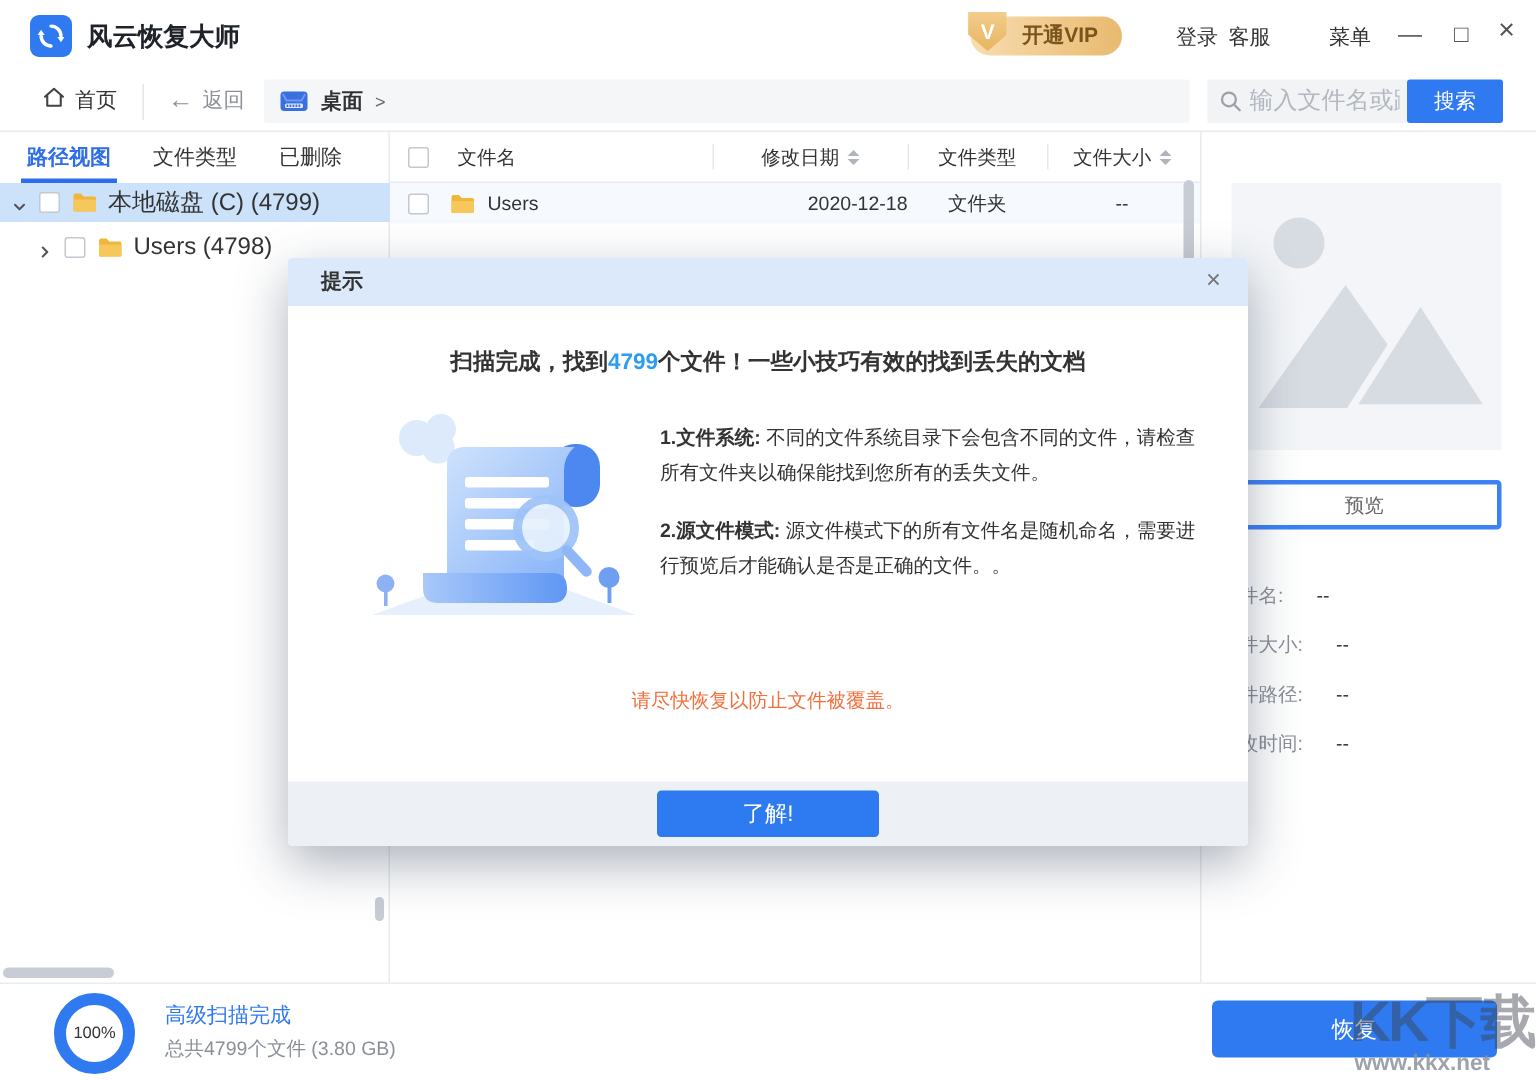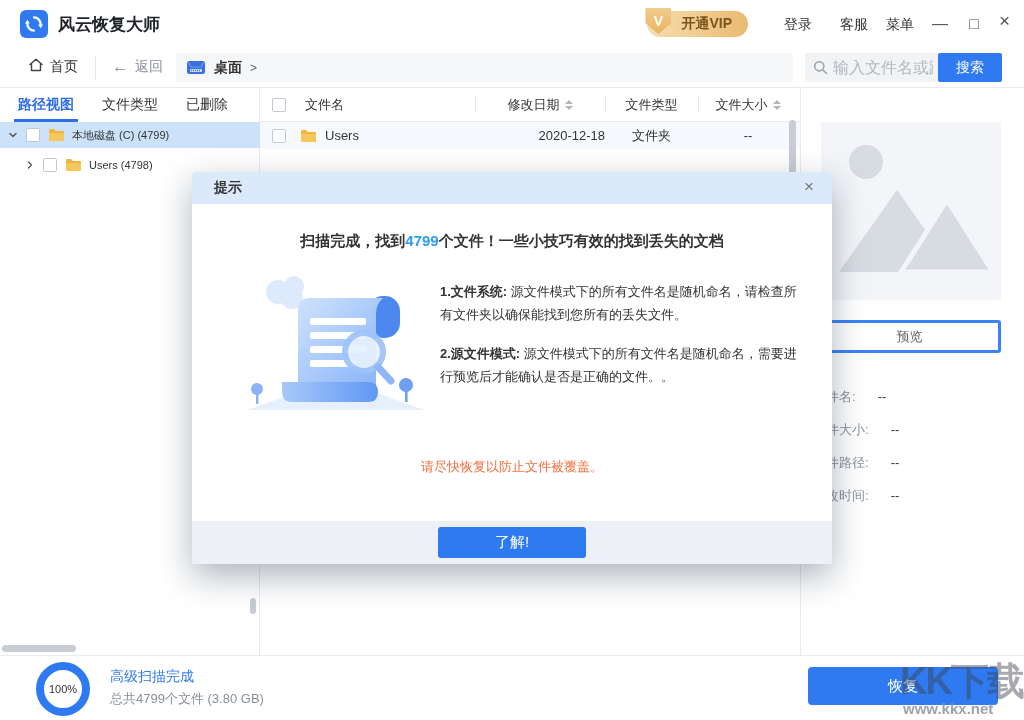--- a/index.html
+++ b/index.html
@@ -48,21 +48,21 @@
              display:flex; align-items:center; justify-content:center; font-family:inherit; }
 
   
   .sidebar { position:absolute; left:0; top:88px; width:260px; height:567px; background:#fff;
              border-right:1px solid #e8eaee; }
   .tabs { position:absolute; left:0; top:0; width:260px; height:34px; display:flex; }
   .tab { font-size:14px; color:#333; padding:8px 10px 0 10px; margin-left:8px; cursor:pointer; position:relative; }
   .tab.active { color:#2e6ee8; font-weight:bold; }
   .tab.active::after { content:""; position:absolute; left:6px; right:6px; bottom:0; height:3px; background:#2e6ee8; }
   .tree-row { position:absolute; left:0; width:260px; height:26px; display:flex; align-items:center;
-             font-size:11px; color:#333; cursor:pointer; }
+             font-size:16px; color:#333; cursor:pointer; }
   .tree-row.selected { background:#cce2fa; }
   .chev { width:10px; height:10px; display:inline-block; flex:none; }
   .checkbox { width:14px; height:14px; border:1px solid #c3c7cf; border-radius:2px; background:#fff;
              display:inline-block; flex:none; cursor:pointer; }
   .folder-ic { flex:none; }
   .sb-vscroll { position:absolute; right:3px; top:510px; width:6px; height:16px; background:#c8ccd4; border-radius:3px; }
   .sb-hscroll { position:absolute; left:2px; bottom:3px; width:74px; height:7px; background:#c8ccd4; border-radius:4px; }
 
   
   .table { position:absolute; left:260px; top:88px; width:540px; height:567px; background:#fff; }
@@ -135,21 +135,21 @@
       <path d="M0 8.4 L4.8 8.4 L2.4 4.8 Z" fill="#fff"></path>
     </svg>
   </div>
   <div class="app-title">风云恢复大师</div>
 
   <div class="vip-pill">
     <span class="vip-badge">V</span>
     <span>开通VIP</span>
   </div>
   <span class="nav-link" style="right:212px;">登录</span>
-  <span class="nav-link" style="right:156px;">客服</span>
+  <span class="nav-link" style="right:177px;">客服</span>
   <span class="nav-link" style="right:110px;">菜单</span>
   <span class="win-btn" style="right:76px;">—</span>
   <span class="win-btn" style="right:45px;">□</span>
   <span class="win-btn" style="right:14px; font-size:19px; top:11px;">×</span>
 </div>
 
 <div class="toolbar">
   <div class="tb-home">
     <span>
       <svg width="16" height="16" viewBox="0 0 16 16">
@@ -357,21 +357,21 @@
         <rect x="70" y="76" width="56" height="7" rx="2"></rect>
         <rect x="70" y="90" width="46" height="7" rx="2"></rect>
       </g>
       <path d="M42 112 L128 112 Q138 112 138 122 Q138 132 128 132 L52 132 Q42 132 42 122 Z" fill="url(#g2)"></path>
       <circle cx="124" cy="82" r="19" fill="#e7f1fd" opacity="0.92" stroke="#9dc3f8" stroke-width="6"></circle>
       <line x1="138" y1="97" x2="151" y2="111" stroke="#8fb6f7" stroke-width="7" stroke-linecap="round"></line>
     </svg>
   </div>
 
   <div class="tips">
-    <p><b>1.文件系统:</b><span> 源文件模式下的所有文件名是随机命名，请检查所有文件夹以确保能找到您所有的丢失文件。</span></p>
+    <p><b>1.文件系统:</b><span> 不同的文件系统目录下会包含不同的文件，请检查所有文件夹以确保能找到您所有的丢失文件。</span></p>
     <p><b>2.源文件模式:</b><span> 源文件模式下的所有文件名是随机命名，需要进行预览后才能确认是否是正确的文件。。</span></p>
   </div>
 
   <div class="warning">请尽快恢复以防止文件被覆盖。</div>
 
   <div class="modal-foot">
     <button class="ok-btn">了解!</button>
   </div>
 </div>
 

